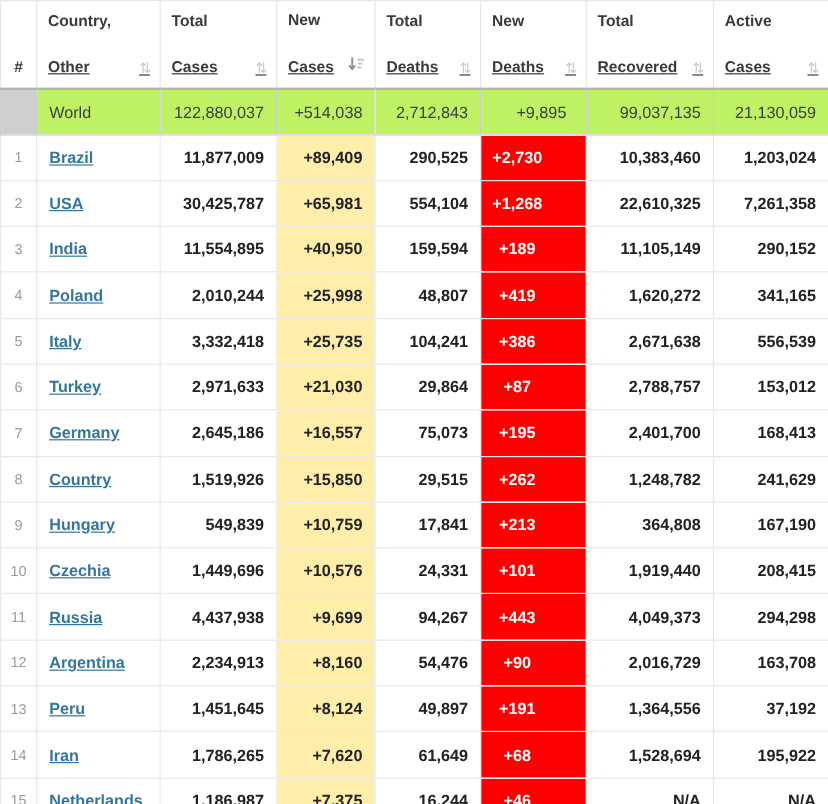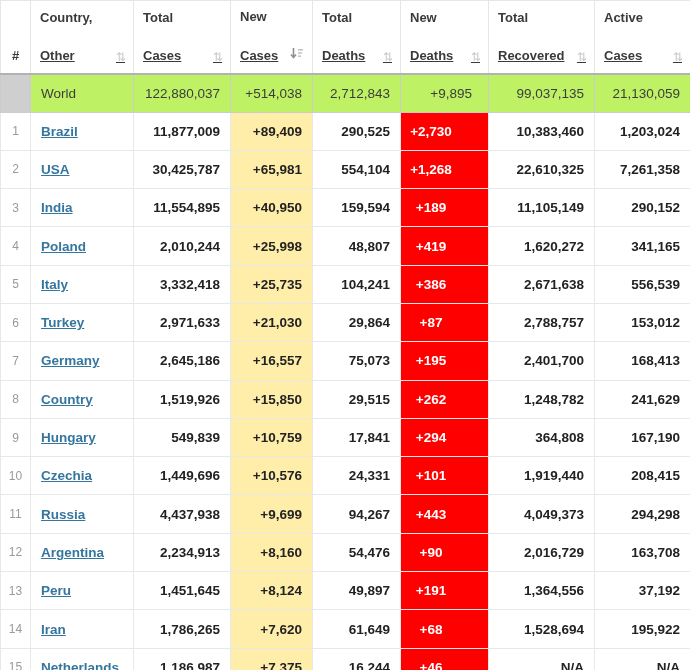--- a/index.html
+++ b/index.html
@@ -214,21 +214,21 @@
     <td class="val newdeaths">+262</td>
     <td class="val">1,248,782</td>
     <td class="val">241,629</td>
   </tr>
       <tr>
     <td class="rank">9</td>
     <td class="country"><a class="country-link">Hungary</a></td>
     <td class="val">549,839</td>
     <td class="val newcases">+10,759</td>
     <td class="val">17,841</td>
-    <td class="val newdeaths">+294</td>
+    <td class="val newdeaths">+213</td>
     <td class="val">364,808</td>
     <td class="val">167,190</td>
   </tr>
       <tr>
     <td class="rank">10</td>
     <td class="country"><a class="country-link">Czechia</a></td>
     <td class="val">1,449,696</td>
     <td class="val newcases">+10,576</td>
     <td class="val">24,331</td>
     <td class="val newdeaths">+101</td>

